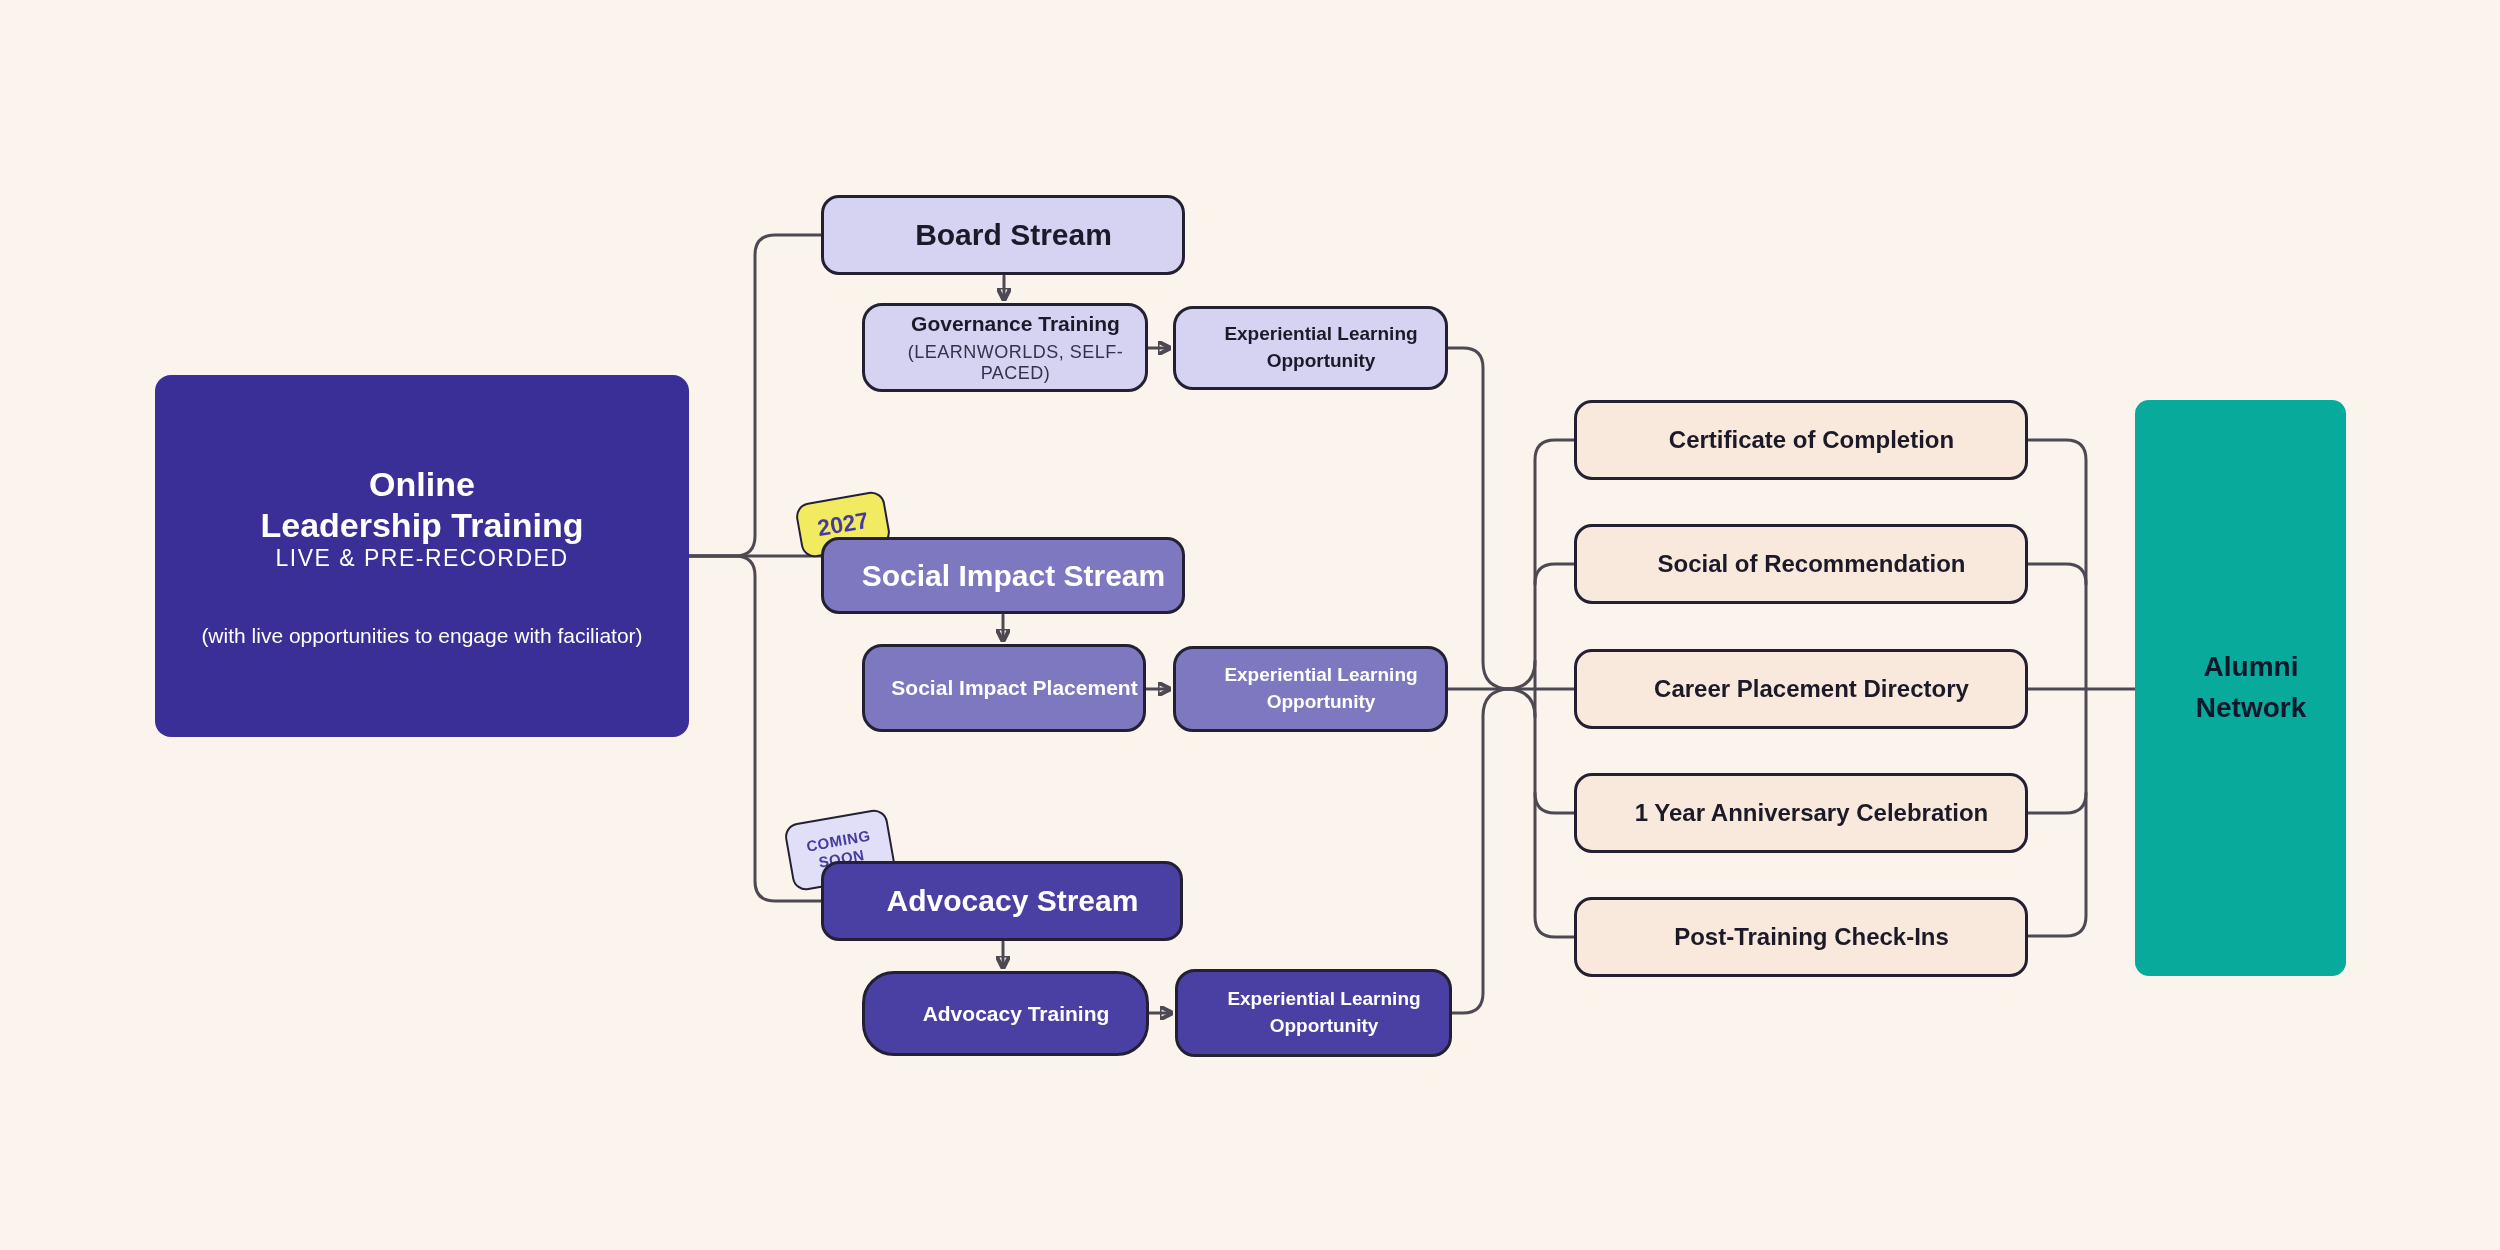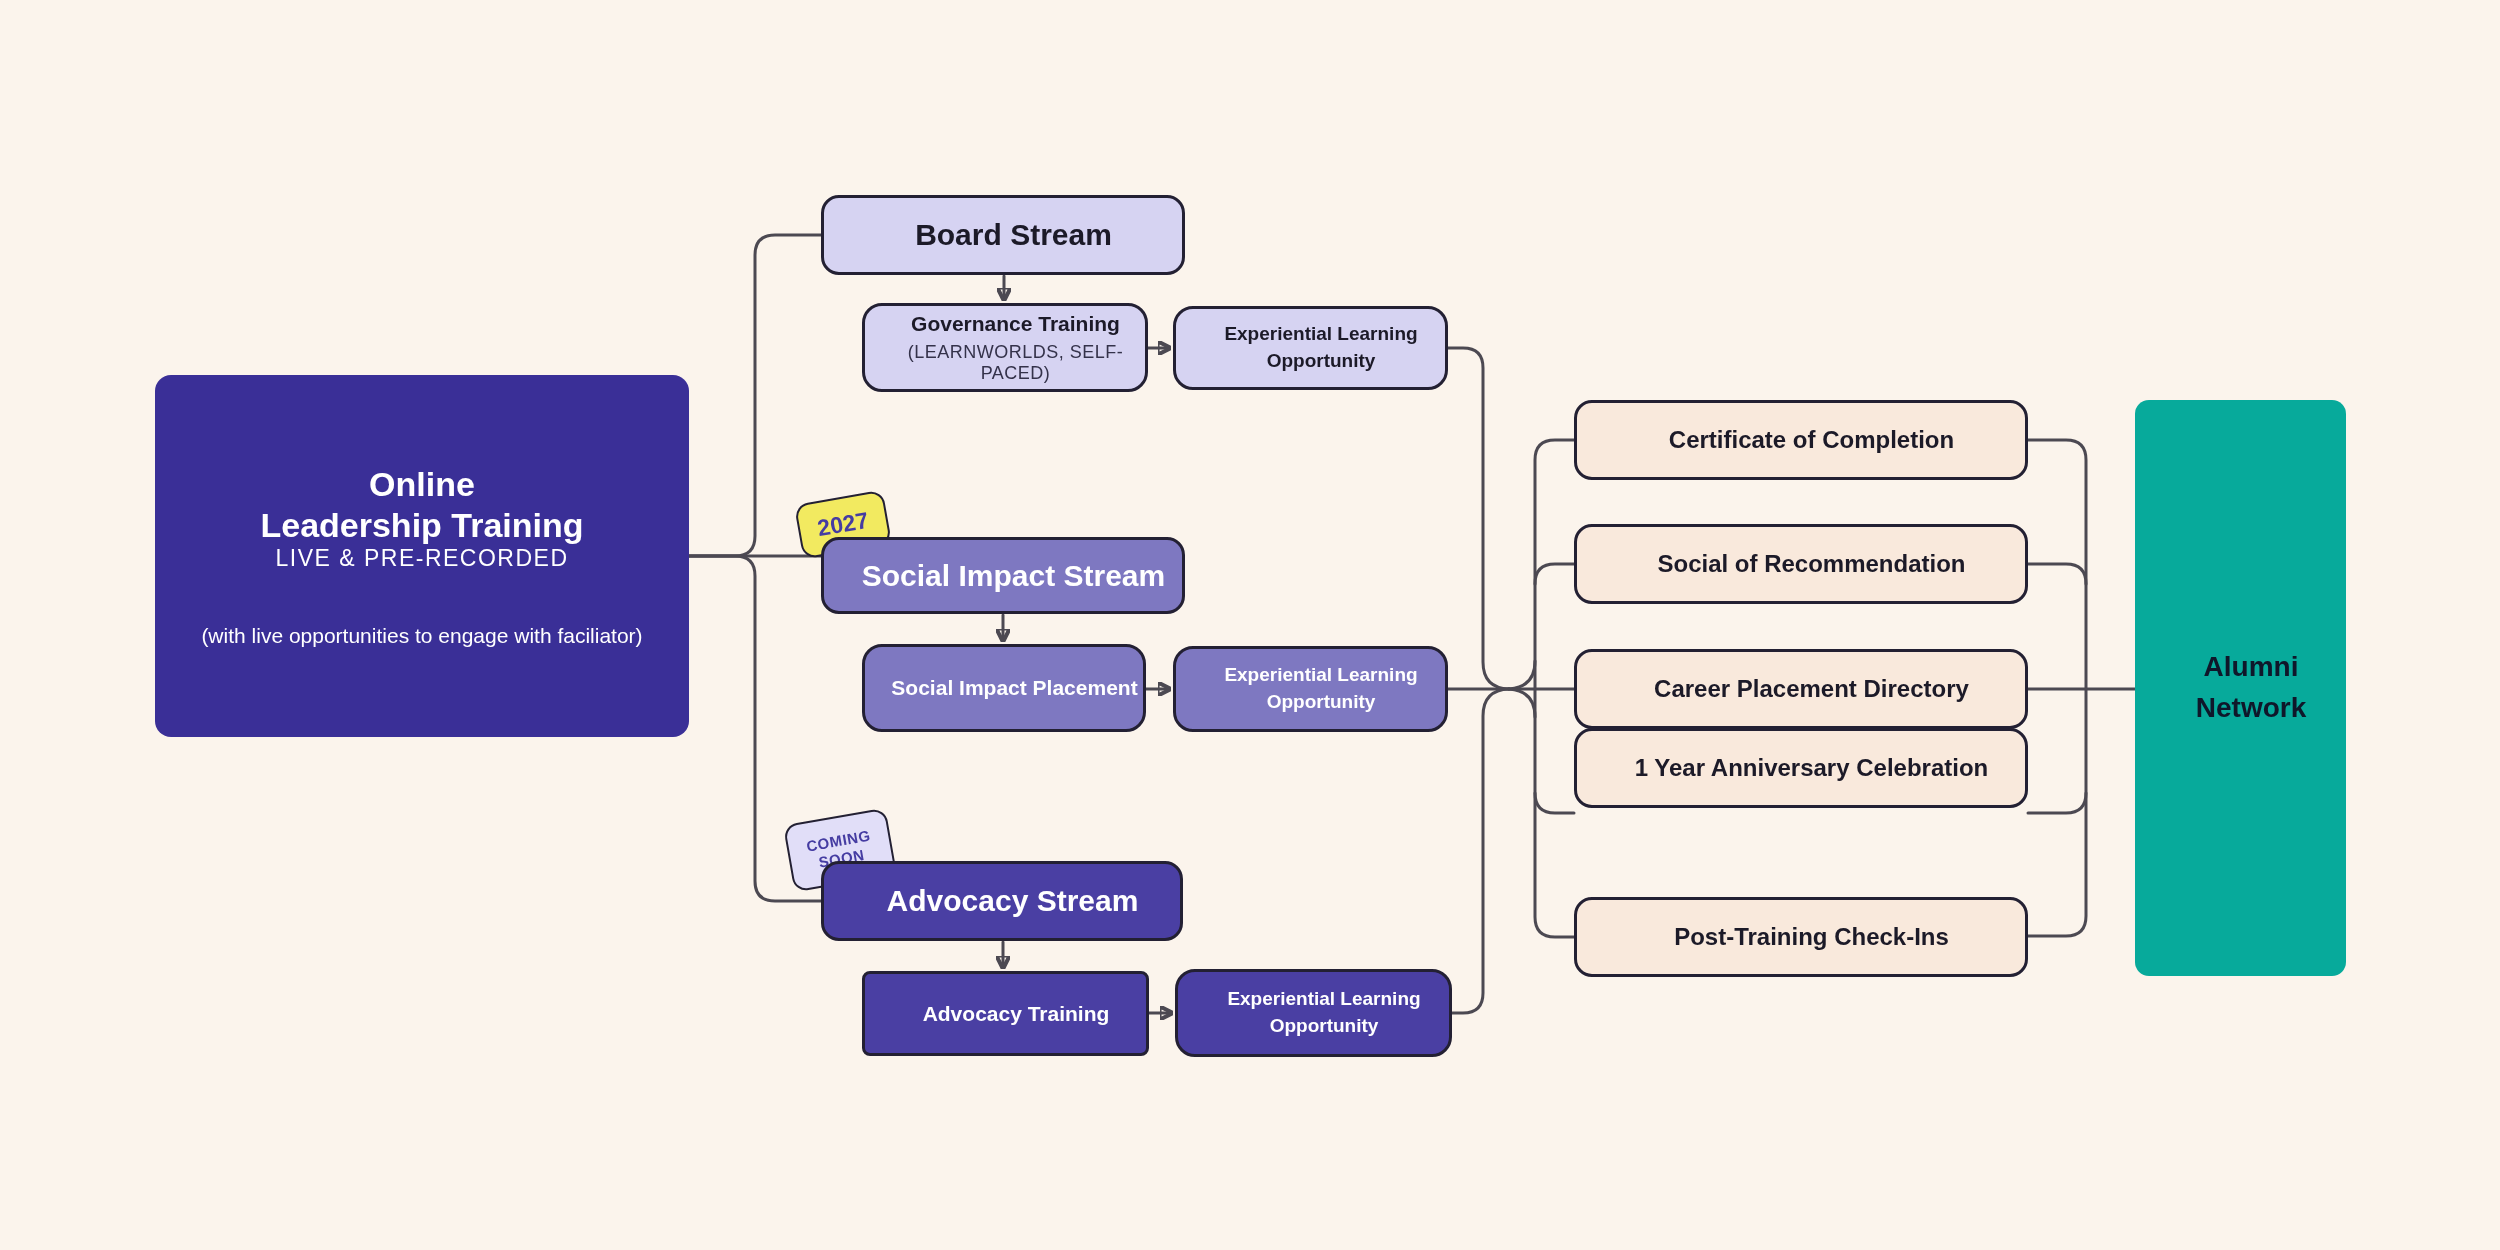--- a/index.html
+++ b/index.html
@@ -100,28 +100,28 @@
   <div class="node bordered medium stream-title" style="left:821px;top:537px;width:364px;height:77px;">Social Impact Stream</div>
   <div class="node bordered medium" style="left:862px;top:644px;width:284px;height:88px;border-radius:20px;">
     <div class="train-title">Social Impact Placement</div>
   </div>
   <div class="node bordered medium elo-label preline" style="left:1173px;top:646px;width:275px;height:86px;border-radius:20px;">Experiential Learning
 Opportunity</div>
 
   <div class="badge badge-coming preline">COMING
 SOON</div>
   <div class="node bordered darkp stream-title" style="left:821px;top:861px;width:362px;height:80px;">Advocacy Stream</div>
-  <div class="node bordered darkp" style="left:862px;top:971px;width:287px;height:85px;border-radius:8px;">
+  <div class="node bordered darkp" style="left:862px;top:971px;width:287px;height:85px;border-radius:32px;">
     <div class="train-title">Advocacy Training</div>
   </div>
   <div class="node bordered darkp elo-label preline" style="left:1175px;top:969px;width:277px;height:88px;border-radius:20px;">Experiential Learning
 Opportunity</div>
 
   <div class="node bordered cream benefit" style="top:400px;">Certificate of Completion</div>
   <div class="node bordered cream benefit" style="top:524px;">Social of Recommendation</div>
   <div class="node bordered cream benefit" style="top:649px;">Career Placement Directory</div>
-  <div class="node bordered cream benefit" style="top:728px;">1 Year Anniversary Celebration</div>
+  <div class="node bordered cream benefit" style="top:773px;">1 Year Anniversary Celebration</div>
   <div class="node bordered cream benefit" style="top:897px;">Post-Training Check-Ins</div>
 
   <div class="node alumni preline">Alumni
 Network</div>
 
 </div>
 
 </body></html>

